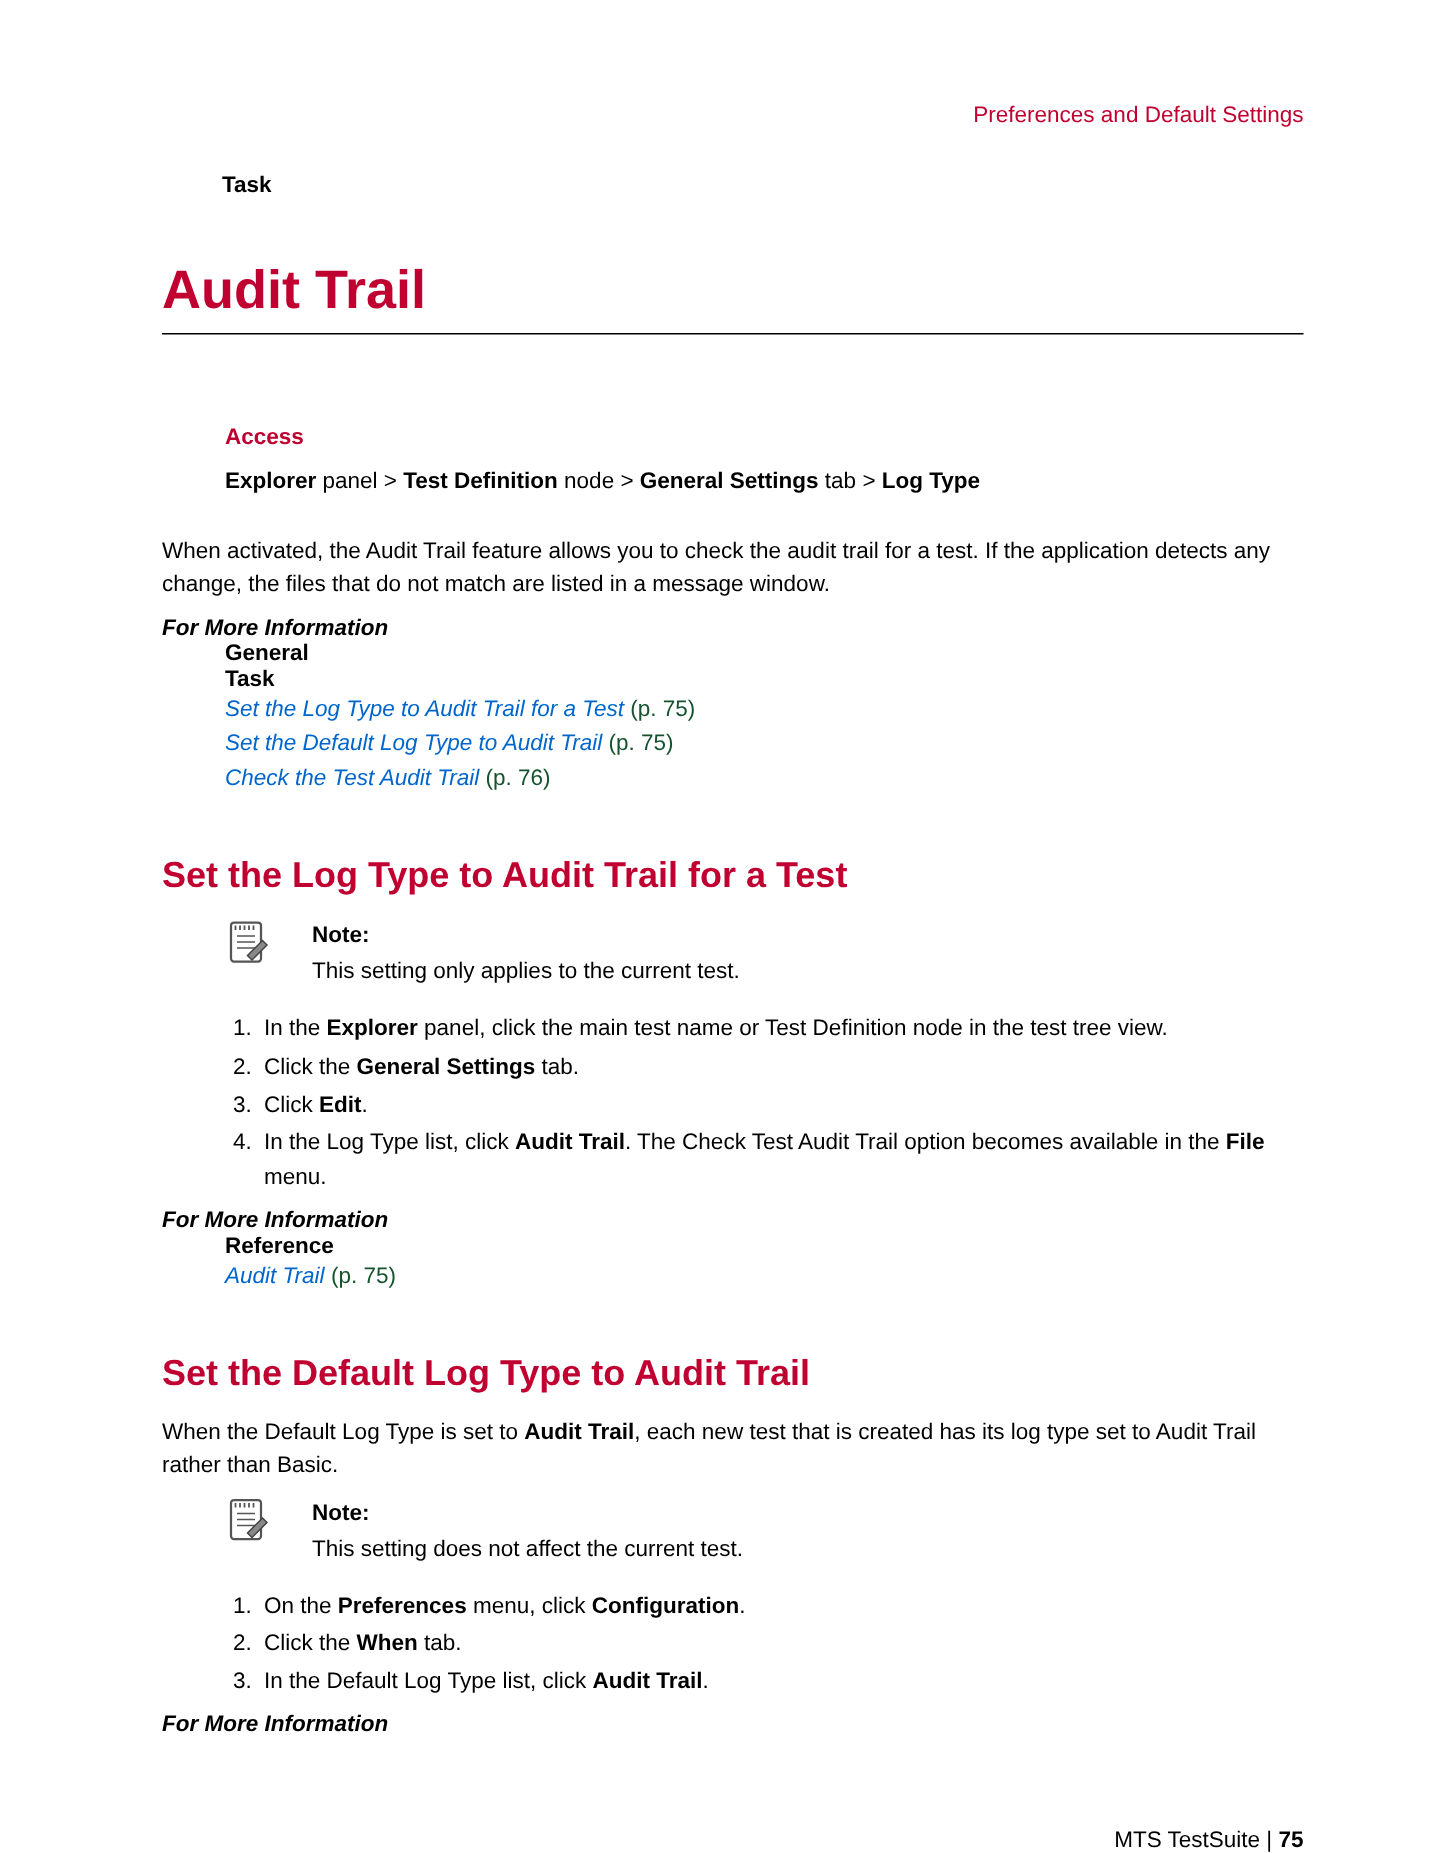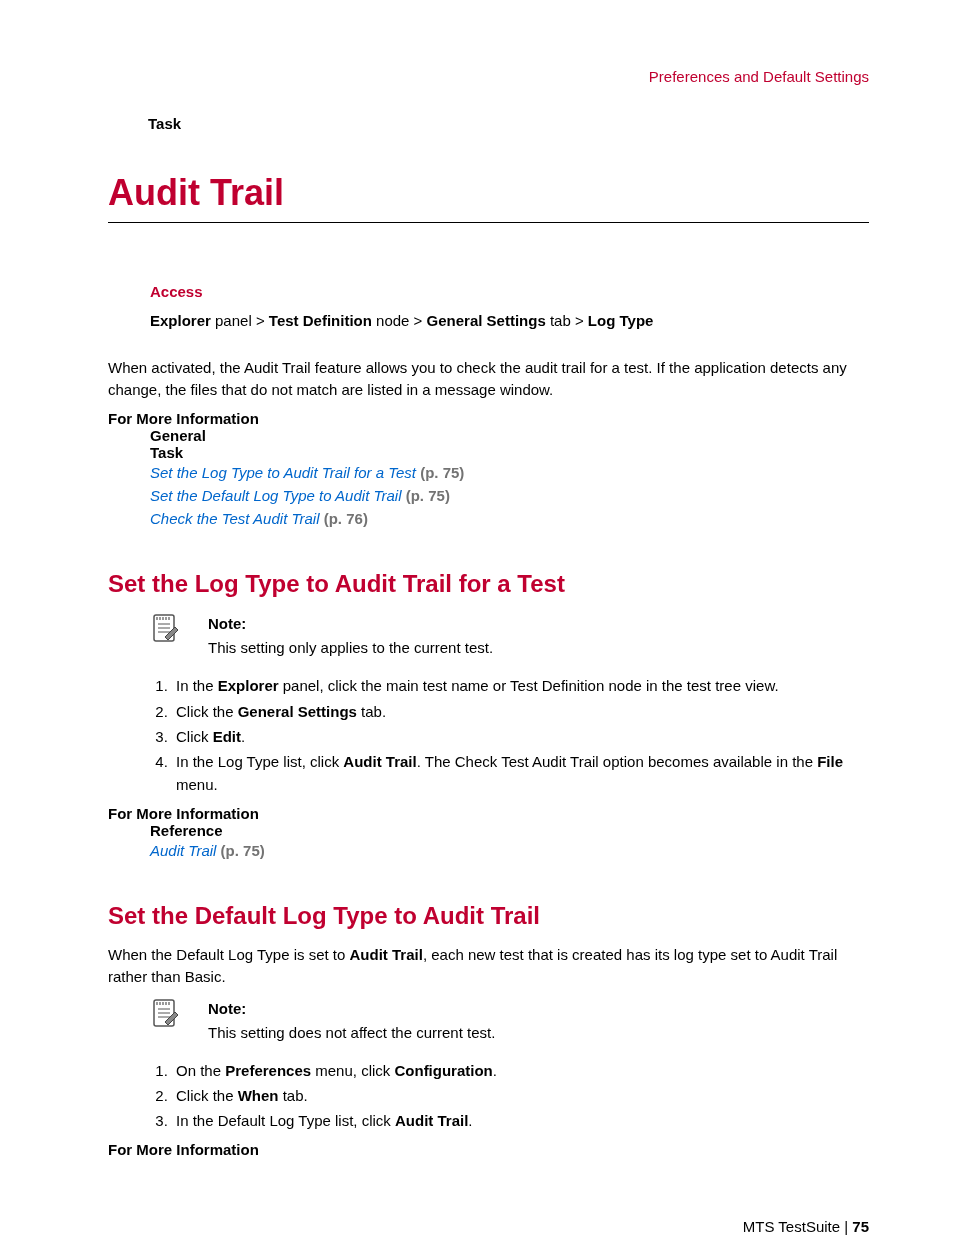--- a/index.html
+++ b/index.html
@@ -45,37 +45,37 @@
     margin-bottom: 24px;
     line-height: 1.5;
   }
   .body-text {
     line-height: 1.5;
     margin-bottom: 8px;
   }
   .fmi {
     font-weight: bold;
     margin-top: 6px;
+    font-style: italic;
   }
   .sub-bold {
     font-weight: bold;
     margin-left: 42px;
   }
   .link-line {
     margin-left: 42px;
     line-height: 1.55;
   }
   .link {
     color: #0066cc;
     font-style: italic;
     cursor: pointer;
   }
   .pageref {
-    color: #737373;
-    font-weight: bold;
+    color: #14532d;
   }
   h2 {
     color: #c00030;
     font-size: 24px;
     font-weight: bold;
     margin-top: 40px;
     margin-bottom: 14px;
   }
   .note-block {
     margin-left: 42px;

